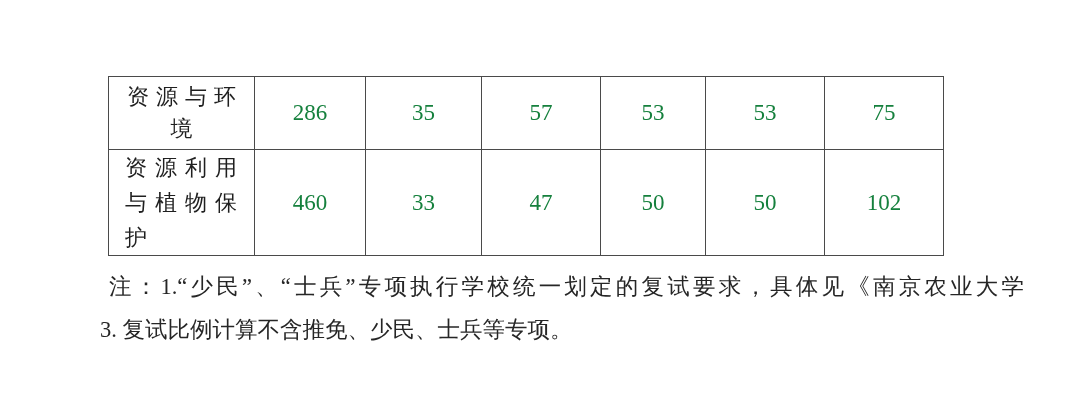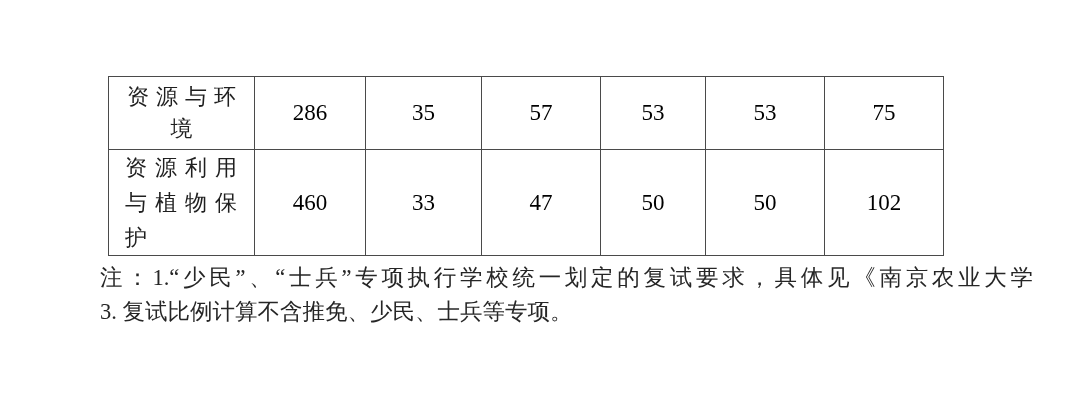--- a/index.html
+++ b/index.html
@@ -33,21 +33,21 @@
     border: 1.5px solid #4a4a4a;
     padding: 0;
     background: #ffffff;
   }
   .row1 { height: 73px; }
   .row2 { height: 104px; padding-left: 43px; }
   .val-cell {
     text-align: center;
     vertical-align: middle;
     font-size: 23px;
-    color: #000000;
+    color: #15803d;
   }
   .label-cell {
     vertical-align: middle;
     font-size: 22px;
     color: #1f1f1f;
   }
   .row1 .lbl-line {
     text-align: center;
     letter-spacing: 7px;
     padding-left: 7px;   
@@ -62,21 +62,21 @@
   
   .notes {
     position: absolute;
     left: 57px;
     top: 261px;
     width: 976px;
     font-size: 22.5px;
     color: #262626;
   }
   .note-line {
-    margin: 0;
+    margin: 9px;
     line-height: 33.5px;
     white-space: nowrap;
   }
   .note-line.justified-first {
     text-indent: 43px;
     text-align: justify;
     text-align-last: justify;
   }
   .note-line.indent {
     margin-left: 43px;

